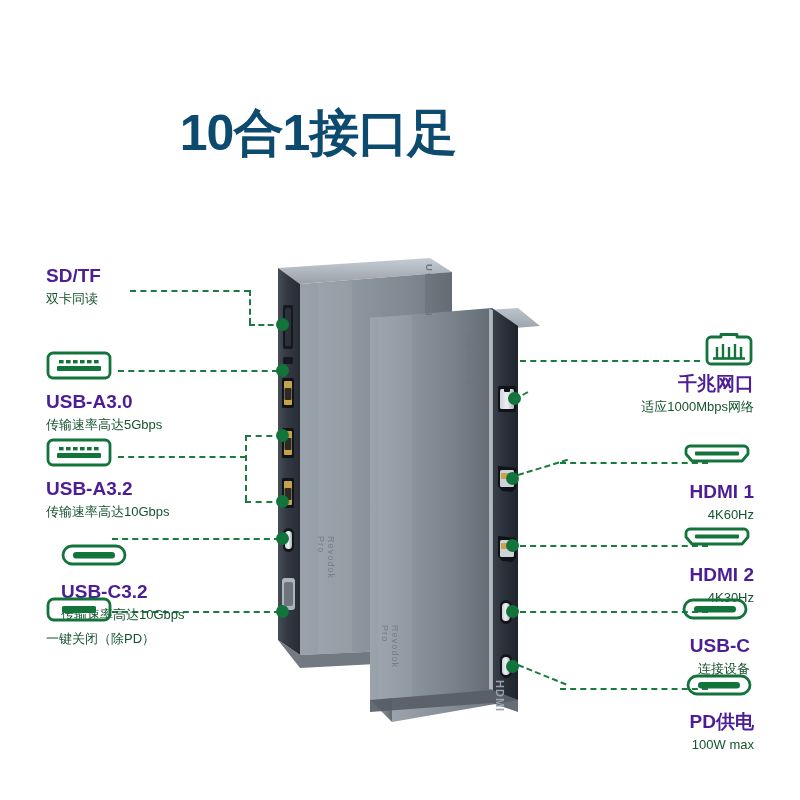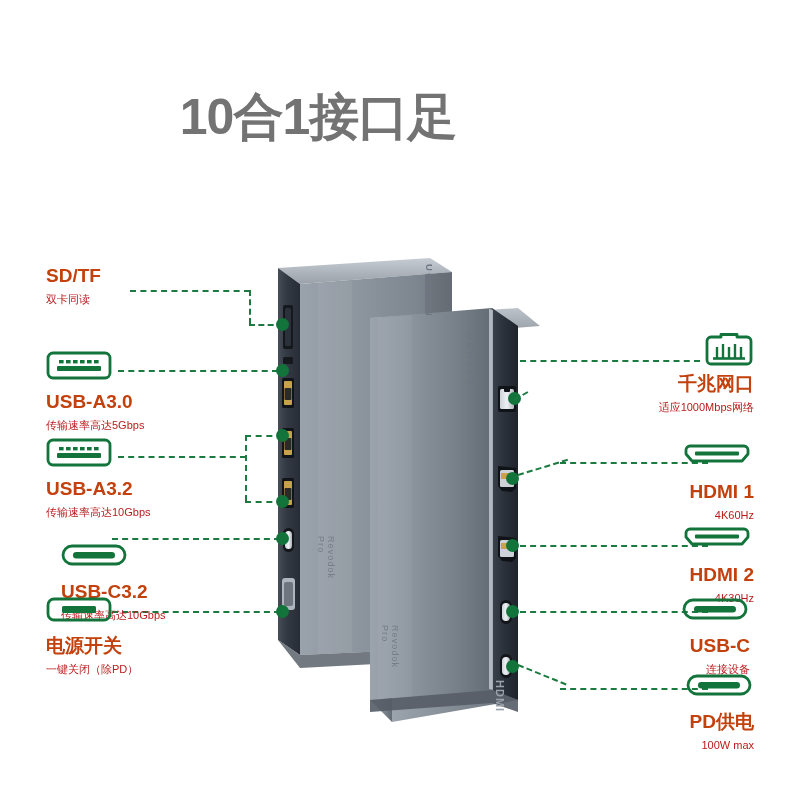--- a/index.html
+++ b/index.html
@@ -6,39 +6,39 @@
   html, body {
     width: 800px; height: 800px;
     background: #ffffff;
     font-family: "Liberation Sans", "DejaVu Sans", sans-serif;
     overflow: hidden;
   }
   #page { position: relative; width: 800px; height: 800px; background: #fff; }
 
   
   .headline {
-    position: absolute; left: 0; top: 88px; width: 636px;
+    position: absolute; left: 0; top: 104px; width: 636px;
     text-align: center;
-    color: #737373;
+    color: #0c4a6e;
     font-weight: 700;
     font-size: 50px;
     line-height: 58px;
     letter-spacing: -1px;
   }
   .headline .l2 { display: block; }
 
   
   .feat { position: absolute; }
   .feat .icon-wrap { display: block; height: 34px; }
   .feat .title {
-    font-size: 19px; font-weight: 700; color: #c2410c; line-height: 24px;
+    font-size: 19px; font-weight: 700; color: #4c1d95; line-height: 24px;
     margin-top: 6px; white-space: nowrap;
   }
   .feat .sub {
-    font-size: 11px; font-weight: 400; color: #b91c1c; line-height: 20px;
+    font-size: 13px; font-weight: 400; color: #14532d; line-height: 20px;
     margin-top: 1px; white-space: nowrap;
   }
   .feat.right { text-align: right; }
   .feat.right .icon-wrap { text-align: right; }
 
   
   .dash-h {
     position: absolute; height: 0;
     border-top: 2.4px dashed #1b7a40;
   }
@@ -280,21 +280,20 @@
     <div class="sub">传输速率高达10Gbps</div>
   </div>
 
   <div class="feat" style="left:46px; top:594px;">
     <span class="icon-wrap">
       <svg width="70" height="30" viewBox="0 0 70 30">
         <rect x="2" y="5" width="62" height="21" rx="6" fill="none" stroke="#12743b" stroke-width="2.8"></rect>
         <rect x="16" y="12" width="34" height="7" rx="1.5" fill="#12743b"></rect>
       </svg>
     </span>
-    <div class="title">电源开关</div>
     <div class="sub">一键关闭（除PD）</div>
   </div>
 
   <div class="feat right" style="right:46px; top:332px;">
     <span class="icon-wrap">
       <svg width="50" height="36" viewBox="0 0 50 36" style="margin-left:auto;">
         <path d="M3,9 L3,28 a4,4 0 0 0 4,4 L43,32 a4,4 0 0 0 4,-4 L47,9 a4,4 0 0 0 -4,-4 L33,5 L33,2.5 L17,2.5 L17,5 L7,5 a4,4 0 0 0 -4,4 Z" fill="none" stroke="#12743b" stroke-width="2.8" stroke-linejoin="round"></path>
         <g stroke="#12743b" stroke-width="2.4" stroke-linecap="butt">
           <line x1="13" y1="26" x2="13" y2="15"></line>
           <line x1="19" y1="26" x2="19" y2="12"></line>

